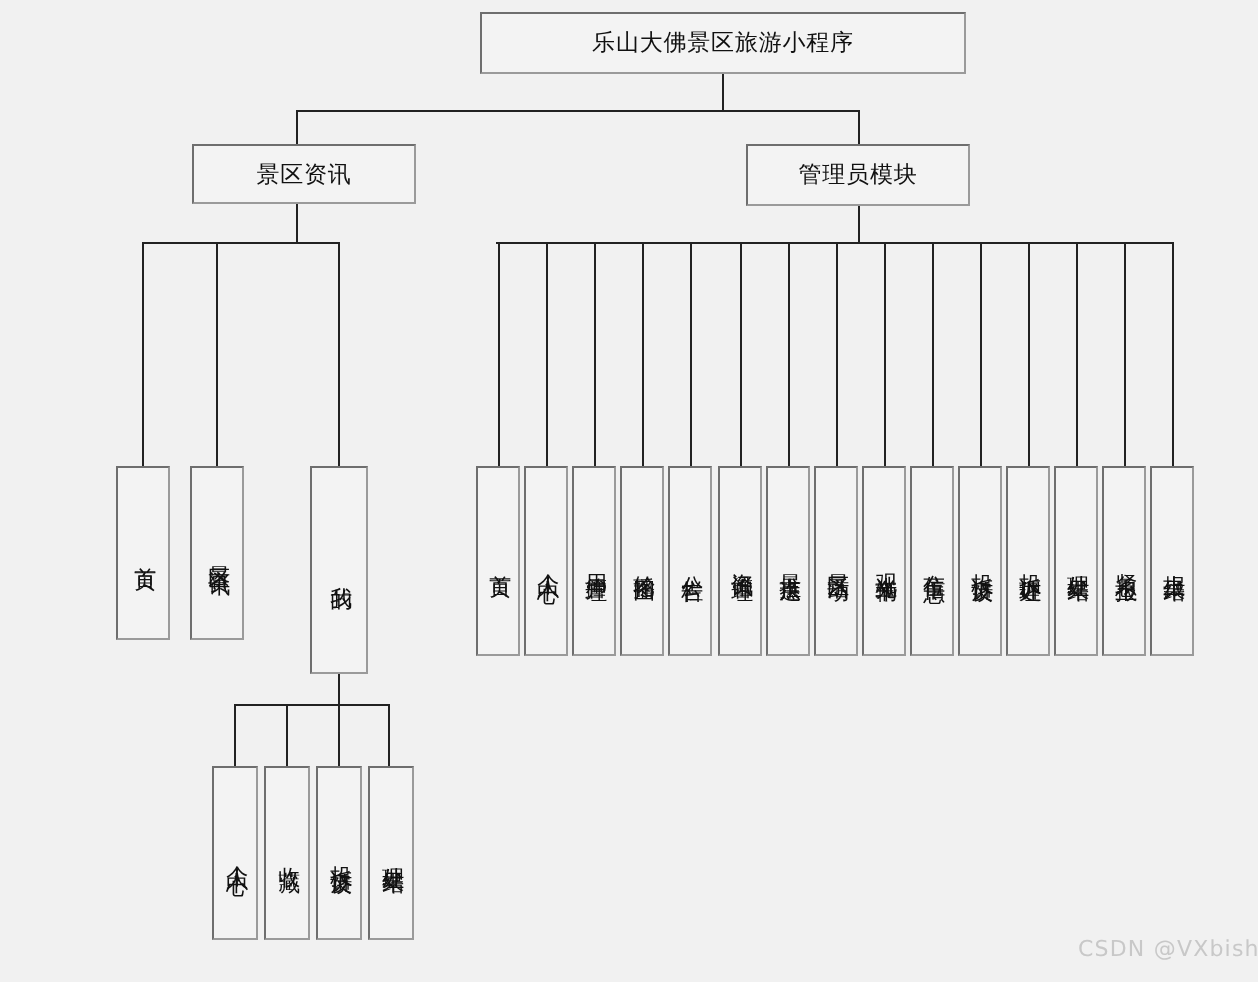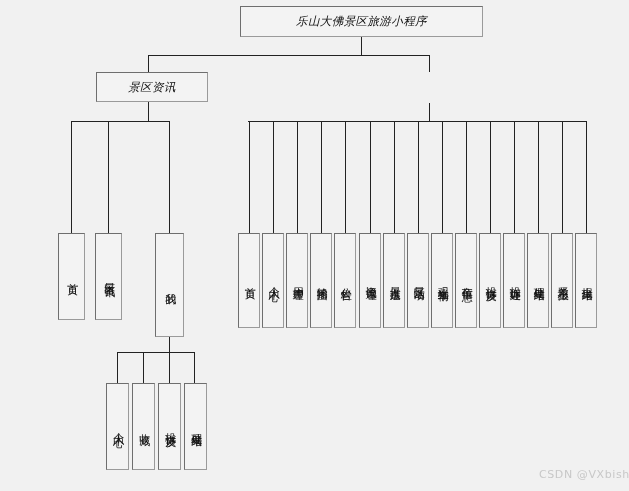--- a/index.html
+++ b/index.html
@@ -25,21 +25,20 @@
     display: flex;
     align-items: center;
     justify-content: center;
     color: #111;
     line-height: 1.12;
   }
   .node-h {
     font-size: 11.5px;
     letter-spacing: 0.4px;
     white-space: nowrap;
-    font-style: italic;
   }
   .node-v {
     writing-mode: vertical-rl;
     text-orientation: upright;
     font-size: 11px;
     letter-spacing: 1.5px;
     white-space: nowrap;
   }
   .node-v.tight { letter-spacing: 1.2px; }
   .edge {
@@ -88,20 +87,21 @@
   <div class="edge edge-v" style="left:117px; top:352px; height:31px;"></div>
   <div class="edge edge-v" style="left:143px; top:352px; height:31px;"></div>
   <div class="edge edge-v" style="left:169px; top:352px; height:31px;"></div>
   <div class="edge edge-v" style="left:194px; top:352px; height:31px;"></div>
 
   <div class="node node-v tight" style="left:106px; top:383px; width:23px; height:87px;">个人中心</div>
   <div class="node node-v tight" style="left:132px; top:383px; width:23px; height:87px;">收藏</div>
   <div class="node node-v tight" style="left:158px; top:383px; width:23px; height:87px;">投诉反馈</div>
   <div class="node node-v tight" style="left:184px; top:383px; width:23px; height:87px;">处理结果</div>
 
+  <div class="node node-h" style="left:373px; top:72px; width:112px; height:31px;">管理员模块</div>
   <div class="edge edge-v" style="left:429px; top:103px; height:18px;"></div>
   <div class="edge edge-h" style="left:248px; top:121px; width:338px;"></div>
 
   <div id="admin-drops">
       <div class="edge edge-v" style="left: 249px; top: 121px; height: 112px;"></div>
       <div class="edge edge-v" style="left: 273px; top: 121px; height: 112px;"></div>
       <div class="edge edge-v" style="left: 297px; top: 121px; height: 112px;"></div>
       <div class="edge edge-v" style="left: 321px; top: 121px; height: 112px;"></div>
       <div class="edge edge-v" style="left: 345px; top: 121px; height: 112px;"></div>
       <div class="edge edge-v" style="left: 370px; top: 121px; height: 112px;"></div>

